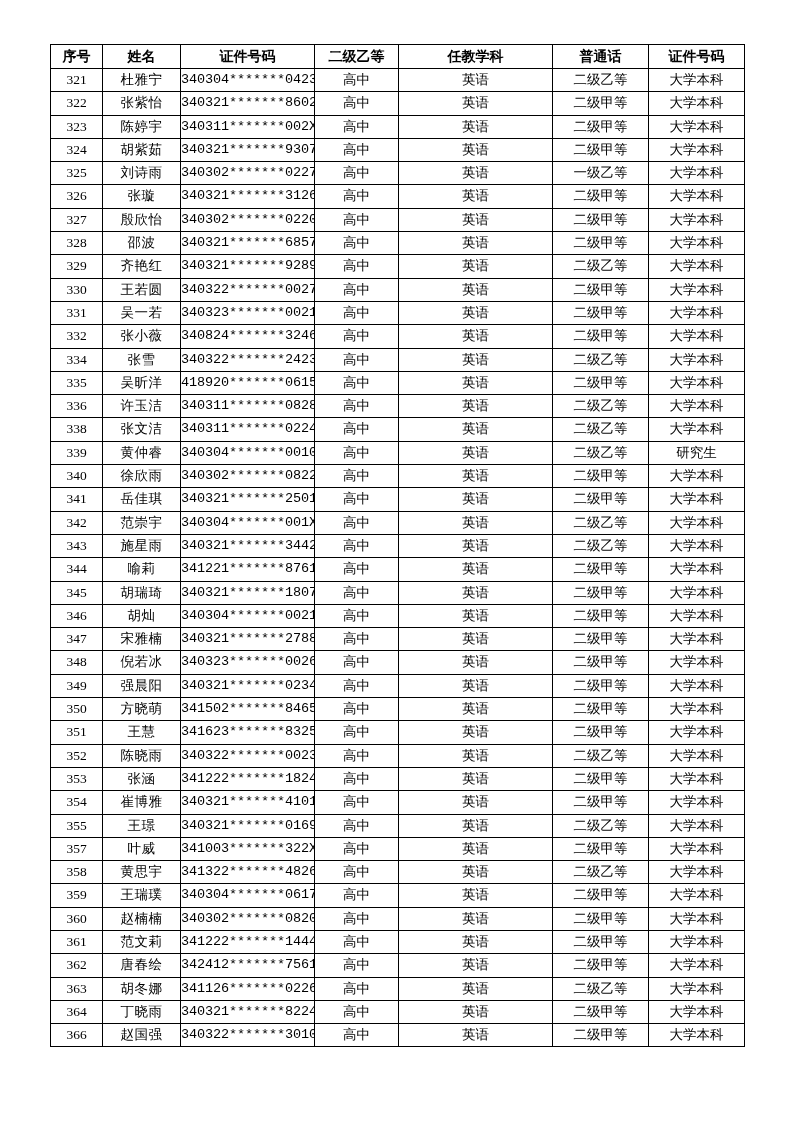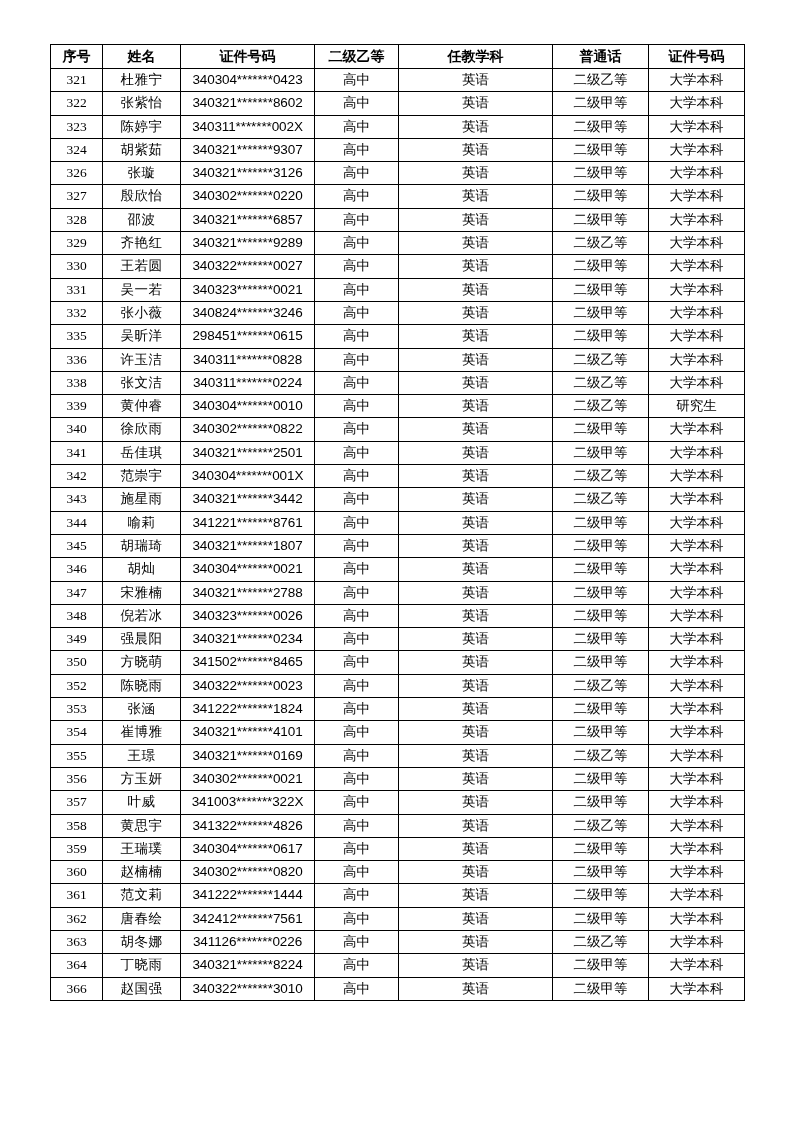--- a/index.html
+++ b/index.html
@@ -47,21 +47,21 @@
   }
   table.roster thead th {
     font-weight: bold;
     font-size: 14px;
     height: 23px;
     line-height: 23px;
   }
   td.seq { font-size: 13px; }
   td.name { letter-spacing: 0.5px; margin-top: 40px; }
   td.idnum {
-    font-family: Liberation Sans, sans-serif;
+    font-family: Liberation Mono, monospace;
     font-size: 11.5px;
     letter-spacing: -0.1px;
   }
   td.type, td.subject, td.putonghua, td.edu { font-size: 13.5px; }
 </style>
 </head>
 <body>
 
 <div class="page">
   <table class="roster">
@@ -116,20 +116,29 @@
         <tr>
           <td class="seq">324</td>
           <td class="name">胡紫茹</td>
           <td class="idnum">340321*******9307</td>
           <td class="type">高中</td>
           <td class="subject">英语</td>
           <td class="putonghua">二级甲等</td>
           <td class="edu">大学本科</td>
         </tr>
         <tr>
+          <td class="seq">325</td>
+          <td class="name">刘诗雨</td>
+          <td class="idnum">340302*******0227</td>
+          <td class="type">高中</td>
+          <td class="subject">英语</td>
+          <td class="putonghua">一级乙等</td>
+          <td class="edu">大学本科</td>
+        </tr>
+        <tr>
           <td class="seq">326</td>
           <td class="name">张璇</td>
           <td class="idnum">340321*******3126</td>
           <td class="type">高中</td>
           <td class="subject">英语</td>
           <td class="putonghua">二级甲等</td>
           <td class="edu">大学本科</td>
         </tr>
         <tr>
           <td class="seq">327</td>
@@ -179,23 +188,32 @@
         <tr>
           <td class="seq">332</td>
           <td class="name">张小薇</td>
           <td class="idnum">340824*******3246</td>
           <td class="type">高中</td>
           <td class="subject">英语</td>
           <td class="putonghua">二级甲等</td>
           <td class="edu">大学本科</td>
         </tr>
         <tr>
+          <td class="seq">334</td>
+          <td class="name">张雪</td>
+          <td class="idnum">340322*******2423</td>
+          <td class="type">高中</td>
+          <td class="subject">英语</td>
+          <td class="putonghua">二级乙等</td>
+          <td class="edu">大学本科</td>
+        </tr>
+        <tr>
           <td class="seq">335</td>
           <td class="name">吴昕洋</td>
-          <td class="idnum">298451*******0615</td>
+          <td class="idnum">418920*******0615</td>
           <td class="type">高中</td>
           <td class="subject">英语</td>
           <td class="putonghua">二级甲等</td>
           <td class="edu">大学本科</td>
         </tr>
         <tr>
           <td class="seq">336</td>
           <td class="name">许玉洁</td>
           <td class="idnum">340311*******0828</td>
           <td class="type">高中</td>
@@ -314,20 +332,29 @@
         <tr>
           <td class="seq">350</td>
           <td class="name">方晓萌</td>
           <td class="idnum">341502*******8465</td>
           <td class="type">高中</td>
           <td class="subject">英语</td>
           <td class="putonghua">二级甲等</td>
           <td class="edu">大学本科</td>
         </tr>
         <tr>
+          <td class="seq">351</td>
+          <td class="name">王慧</td>
+          <td class="idnum">341623*******8325</td>
+          <td class="type">高中</td>
+          <td class="subject">英语</td>
+          <td class="putonghua">二级甲等</td>
+          <td class="edu">大学本科</td>
+        </tr>
+        <tr>
           <td class="seq">352</td>
           <td class="name">陈晓雨</td>
           <td class="idnum">340322*******0023</td>
           <td class="type">高中</td>
           <td class="subject">英语</td>
           <td class="putonghua">二级乙等</td>
           <td class="edu">大学本科</td>
         </tr>
         <tr>
           <td class="seq">353</td>
@@ -347,29 +374,20 @@
           <td class="putonghua">二级甲等</td>
           <td class="edu">大学本科</td>
         </tr>
         <tr>
           <td class="seq">355</td>
           <td class="name">王璟</td>
           <td class="idnum">340321*******0169</td>
           <td class="type">高中</td>
           <td class="subject">英语</td>
           <td class="putonghua">二级乙等</td>
-          <td class="edu">大学本科</td>
-        </tr>
-        <tr>
-          <td class="seq">356</td>
-          <td class="name">方玉妍</td>
-          <td class="idnum">340302*******0021</td>
-          <td class="type">高中</td>
-          <td class="subject">英语</td>
-          <td class="putonghua">二级甲等</td>
           <td class="edu">大学本科</td>
         </tr>
         <tr>
           <td class="seq">357</td>
           <td class="name">叶威</td>
           <td class="idnum">341003*******322X</td>
           <td class="type">高中</td>
           <td class="subject">英语</td>
           <td class="putonghua">二级甲等</td>
           <td class="edu">大学本科</td>

